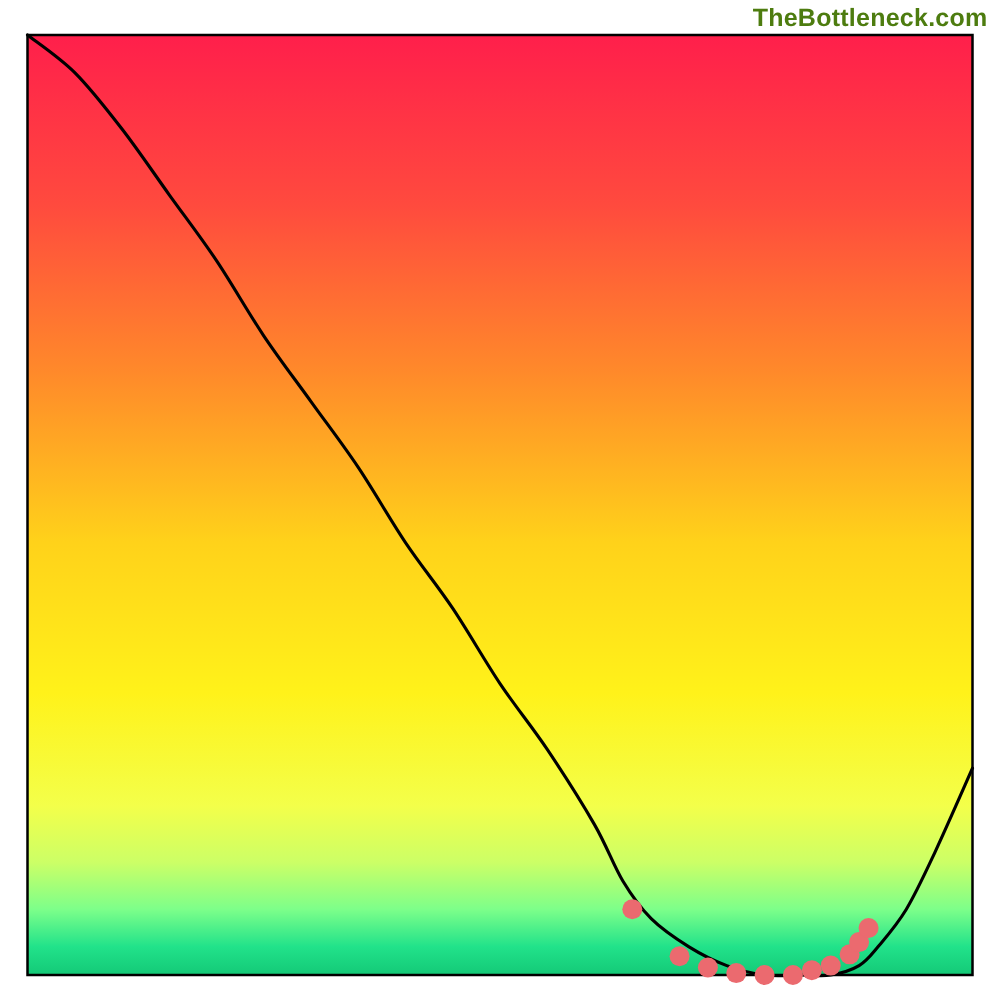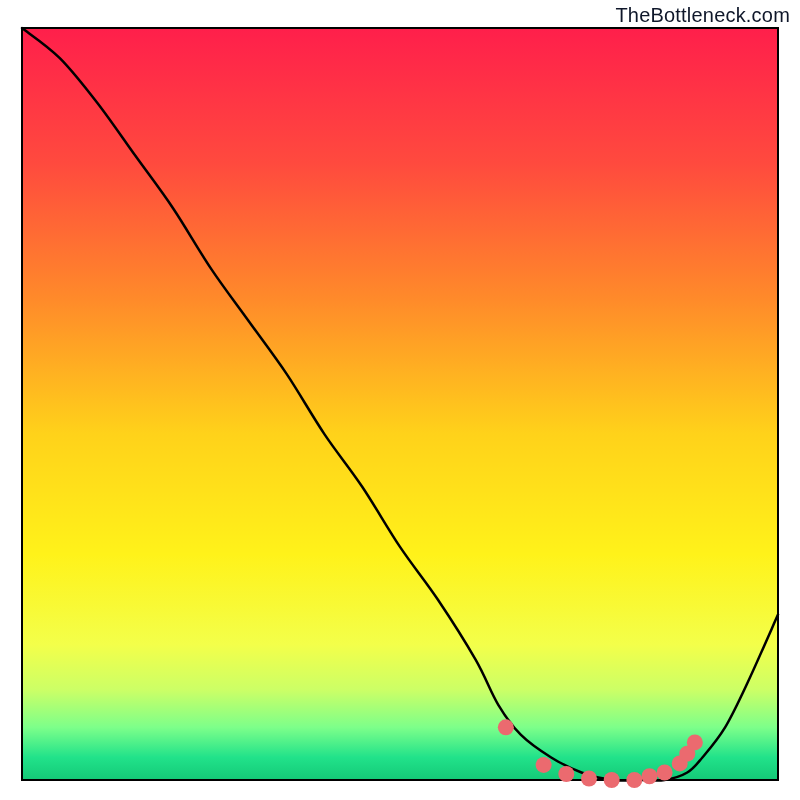--- a/index.html
+++ b/index.html
@@ -14,22 +14,22 @@
   .stage {
     position: relative;
     width: 800px;
     height: 800px;
   }
   .attribution {
     position: absolute;
     top: 4px;
     right: 10px;
     font-size: 20px;
-    font-weight: 400;
-    color: #0f172a;
+    font-weight: 700;
+    color: #4d7c0f;
     letter-spacing: 0.2px;
     z-index: 5;
   }
   svg {
     position: absolute;
     left: 0;
     top: 0;
   }
 </style>
 </head>

